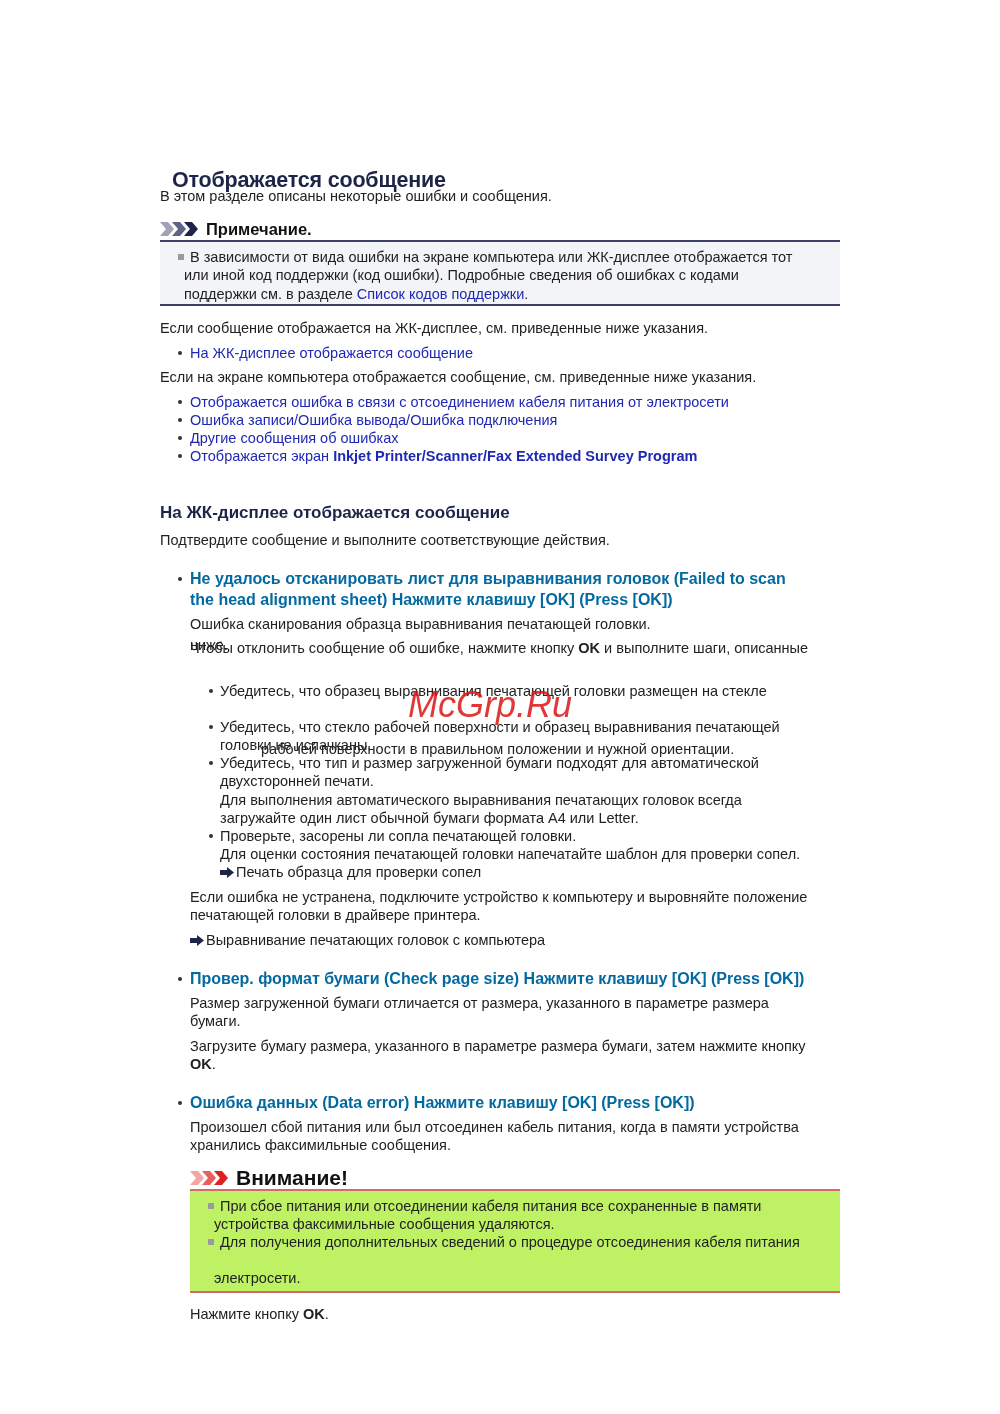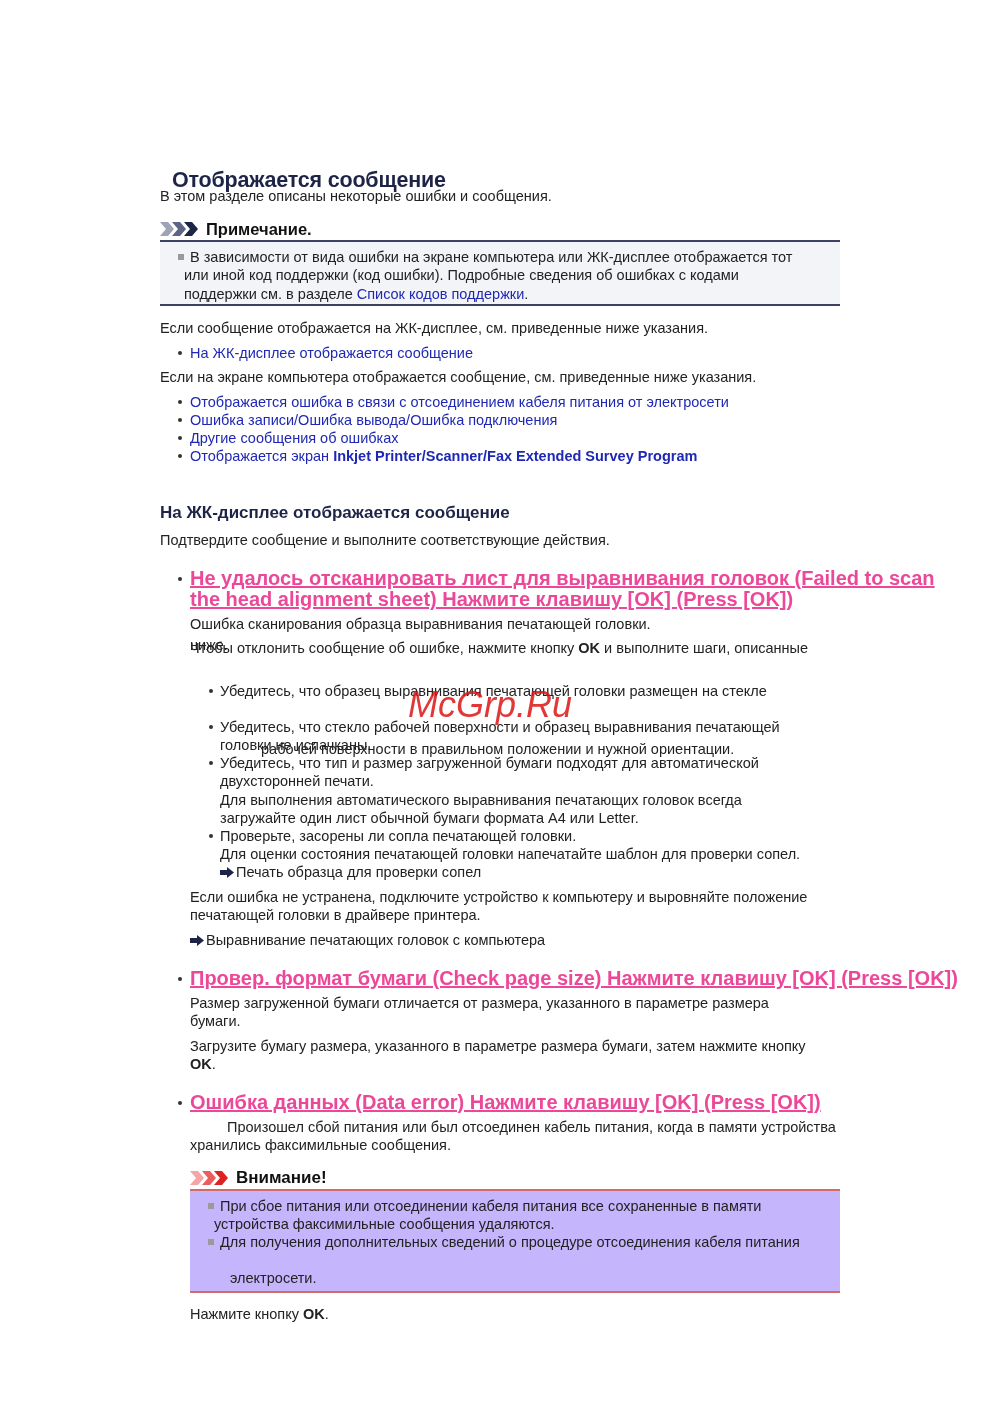--- a/index.html
+++ b/index.html
@@ -26,28 +26,28 @@
     .note-head .label { font-size: 16.5px; font-weight: bold; color: #111; margin-left: 6px; }
     .note-box {
       position: absolute; left: 160px; top: 240px; width: 680px; height: 66px;
       background: #f3f4f8; border-top: 2px solid #3c4165; border-bottom: 2px solid #3c4165;
       box-sizing: border-box;
     }
     .sq { display: inline-block; width: 6px; height: 6px; background: #9a9a9a; margin-right: 6px; vertical-align: 2px; }
 
     
     .warn-head { position: absolute; left: 190px; top: 1167px; height: 22px; display: flex; align-items: center; }
-    .warn-head .label { font-size: 17px; font-weight: bold; color: #111; margin-left: 6px; }
+    .warn-head .label { font-size: 21px; font-weight: bold; color: #111; margin-left: 6px; }
     .warn-box {
       position: absolute; left: 190px; top: 1189px; width: 650px; height: 104px;
-      background: #c4b5fd; border-top: 2px solid #d46b6b; border-bottom: 2px solid #d46b6b;
+      background: #bef264; border-top: 2px solid #d46b6b; border-bottom: 2px solid #d46b6b;
       box-sizing: border-box;
     }
 
-    .bold-head { font-weight: bold; font-size: 20px; color: #ec4899; line-height: 21px; text-decoration: underline; }
+    .bold-head { font-weight: bold; font-size: 16px; color: #0369a1; line-height: 21px; }
     .arrow { display: inline-block; vertical-align: -1px; margin-right: 2px; }
 
     .watermark {
       position: absolute; left: 408px; top: 684px; font-size: 36px; font-style: italic;
       color: rgba(220, 20, 20, 0.85); font-family: "Liberation Sans", sans-serif; letter-spacing: 0px;
       pointer-events: none;
     }
   </style>
 </head>
 <body>
@@ -123,33 +123,33 @@
 
 <span class="bullet-dot" style="left:178px; top:977px;"></span>
 <div class="p bold-head" style="left:190px; top:968px;">Провер. формат бумаги (Check page size) Нажмите клавишу [OK] (Press [OK])</div>
 <div class="p" style="left:190px; top:994px;">Размер загруженной бумаги отличается от размера, указанного в параметре размера</div>
 <div class="p" style="left:190px; top:1012px;">бумаги.</div>
 <div class="p" style="left:190px; top:1037px;">Загрузите бумагу размера, указанного в параметре размера бумаги, затем нажмите кнопку</div>
 <div class="p" style="left:190px; top:1055px;"><b>OK</b><span>.</span></div>
 
 <span class="bullet-dot" style="left:178px; top:1101px;"></span>
 <div class="p bold-head" style="left:190px; top:1092px;">Ошибка данных (Data error) Нажмите клавишу [OK] (Press [OK])</div>
-<div class="p" style="left:190px; top:1118px;margin-left:37px;">Произошел сбой питания или был отсоединен кабель питания, когда в памяти устройства</div>
+<div class="p" style="left:190px; top:1118px;">Произошел сбой питания или был отсоединен кабель питания, когда в памяти устройства</div>
 <div class="p" style="left:190px; top:1136px;">хранились факсимильные сообщения.</div>
 
 <div class="warn-head">
   <svg width="40" height="14" viewBox="0 0 40 14">
     <polygon points="0,0 8,0 14,7 8,14 0,14 6,7" fill="#f4a5a5"></polygon>
     <polygon points="12,0 20,0 26,7 20,14 12,14 18,7" fill="#ec5d5d"></polygon>
     <polygon points="24,0 32,0 38,7 32,14 24,14 30,7" fill="#e02121"></polygon>
   </svg>
   <span class="label">Внимание!</span>
 </div>
 <div class="warn-box">
   <div class="p" style="left:18px; top:6px;"><span class="sq"></span><span>При сбое питания или отсоединении кабеля питания все сохраненные в памяти</span></div>
   <div class="p" style="left:24px; top:24px;">устройства факсимильные сообщения удаляются.</div>
   <div class="p" style="left:18px; top:42px;"><span class="sq"></span><span>Для получения дополнительных сведений о процедуре отсоединения кабеля питания</span></div>
-  <div class="p" style="left:40px; top:78px;text-align:right;">электросети.</div>
+  <div class="p" style="left:24px; top:78px;text-align:right;">электросети.</div>
 </div>
 
 <div class="p" style="left:190px; top:1305px;"><span>Нажмите кнопку </span><b>OK</b><span>.</span></div>
 
 <div class="watermark">McGrp.Ru</div>
 
 </body></html>

